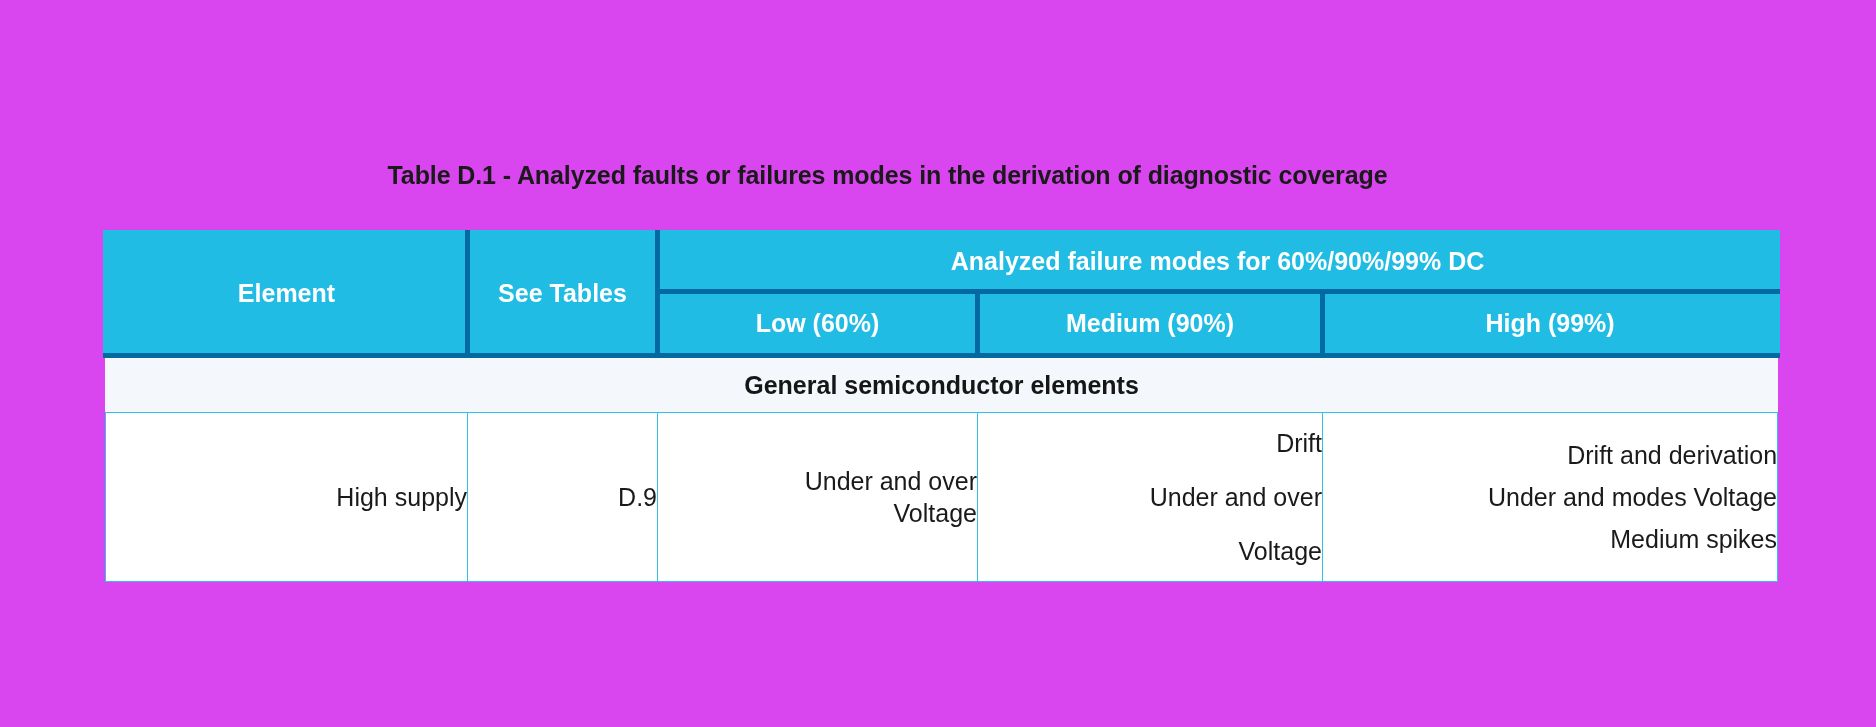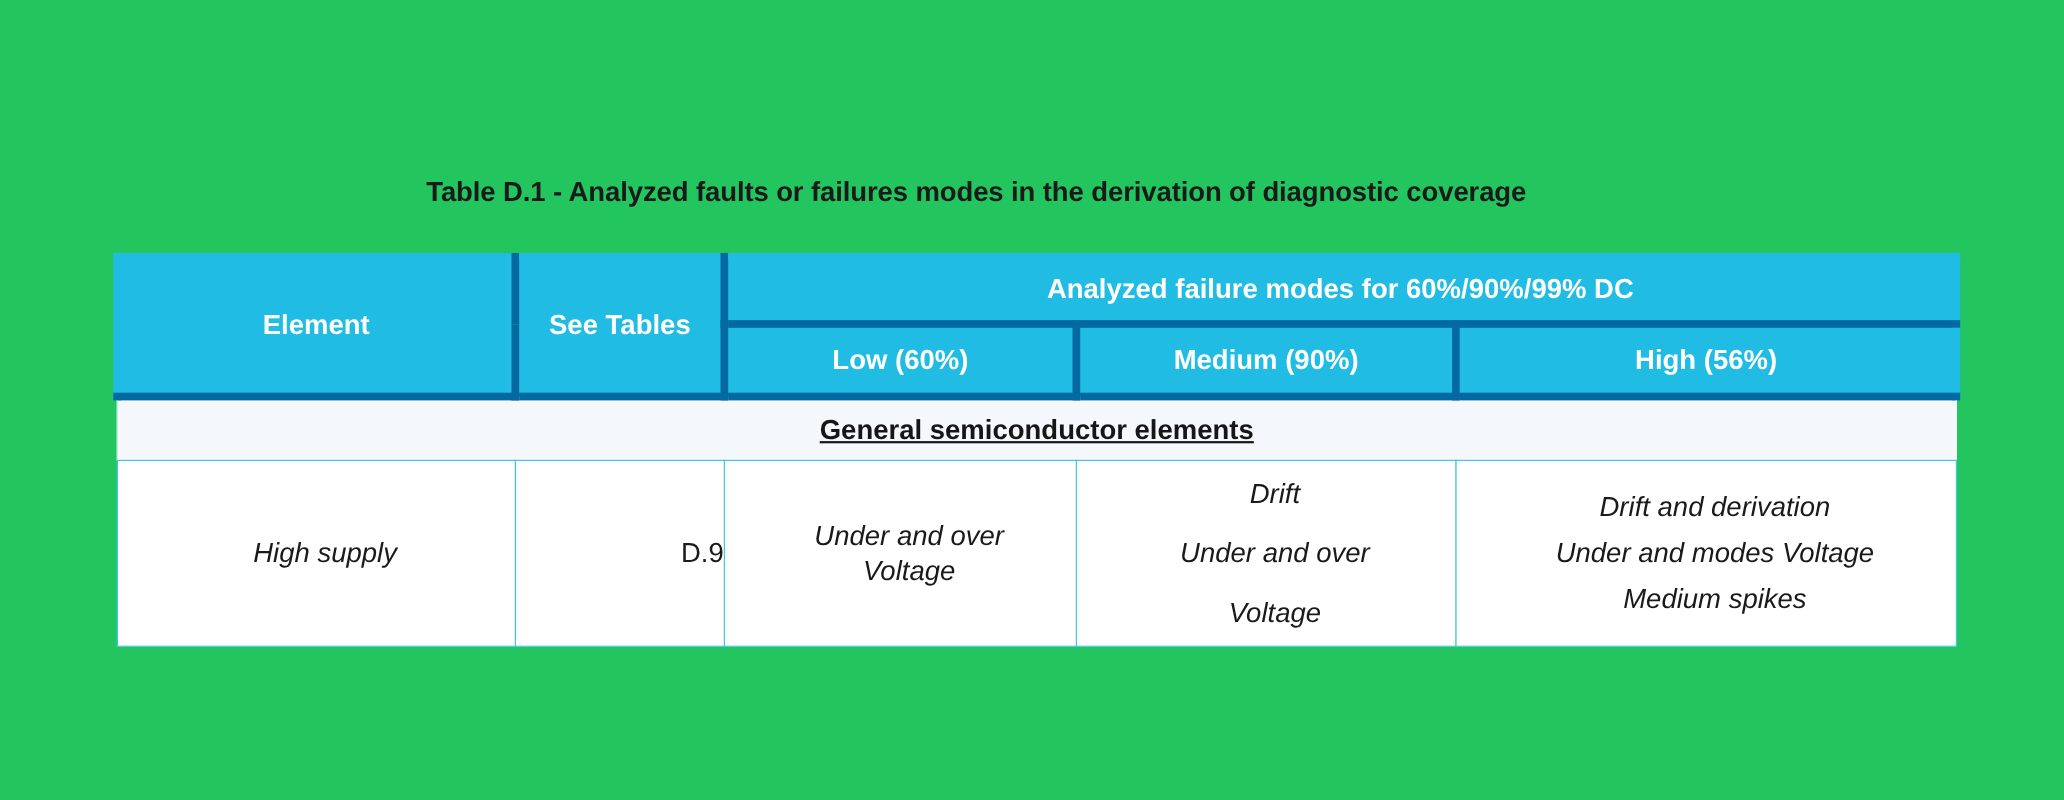--- a/index.html
+++ b/index.html
@@ -12,21 +12,21 @@
     height: 727px;
     font-family: "Liberation Sans", sans-serif;
     color: #1a1a1a;
     overflow: hidden;
   }
 
   .page {
     position: relative;
     width: 1876px;
     height: 727px;
-    background: #22c55e;
+    background: #d946ef;
   }
 
   .table-title {
     position: absolute;
     left: 0;
     top: 160px;
     width: 1775px;
     text-align: center;
     font-size: 25px;
     font-weight: bold;
@@ -56,21 +56,21 @@
     vertical-align: middle;
   }
 
   
   .hcell {
     background: #21bce3;
     color: #ffffff;
     font-weight: bold;
     font-size: 25px;
     text-align: center;
-    border: 7px solid #0369a1;
+    border: 5px solid #0369a1;
     line-height: 1.18;
     padding: 4px 6px;
   }
   .hcell.outer-left  { border-left-color: #21bce3; }
   .hcell.outer-right { border-right-color: #21bce3; }
   .hcell.outer-top   { border-top-color: #21bce3; }
 
   .h-element { height: 115px; }
   .h-see     { height: 115px; }
   .h-span    { height: 54px; }
@@ -81,35 +81,34 @@
     background: #f4f8fc;
     color: #161616;
     font-weight: bold;
     font-size: 25px;
     text-align: center;
     height: 54px;
     border-top: 1px solid #ffffff;
     border-bottom: 1px solid #33c0e8;
     border-left: 1px solid #f4f8fc;
     border-right: 1px solid #f4f8fc;
-    text-decoration: underline;
   }
 
   
   .bcell {
     background: #ffffff;
     color: #1a1a1a;
     font-size: 25px;
     font-weight: normal;
     border: 1px solid #33c0e8;
     height: 168px;
     padding: 8px 0 8px 0;
     line-height: 1.28;
   }
-  .bcell.left-pad  { padding-left: 16px; text-align: center; font-style: italic; }
+  .bcell.left-pad  { padding-left: 16px; text-align: right; }
   .bcell.center    { text-align: right; }
 
   .cell-lines {
     display: block;
   }
   .cell-lines .ln {
     display: block;
   }
   .cell-lines.spaced .ln + .ln {
     margin-top: 22px;
@@ -142,21 +141,21 @@
           <th class="hcell outer-left outer-top h-element" rowspan="2">Element</th>
           <th class="hcell outer-top h-see" rowspan="2">
             <span class="ln">See</span>
             <span class="ln">Tables</span>
           </th>
           <th class="hcell outer-top outer-right h-span" colspan="3">Analyzed failure modes for 60%/90%/99% DC</th>
         </tr>
         <tr>
           <th class="hcell h-sub">Low (60%)</th>
           <th class="hcell h-sub">Medium (90%)</th>
-          <th class="hcell h-sub outer-right">High (56%)</th>
+          <th class="hcell h-sub outer-right">High (99%)</th>
         </tr>
       </thead>
       <tbody>
         <tr class="section-row">
           <td colspan="5">General semiconductor elements</td>
         </tr>
         <tr>
           <td class="bcell left-pad">High supply</td>
           <td class="bcell center">D.9</td>
           <td class="bcell left-pad">

